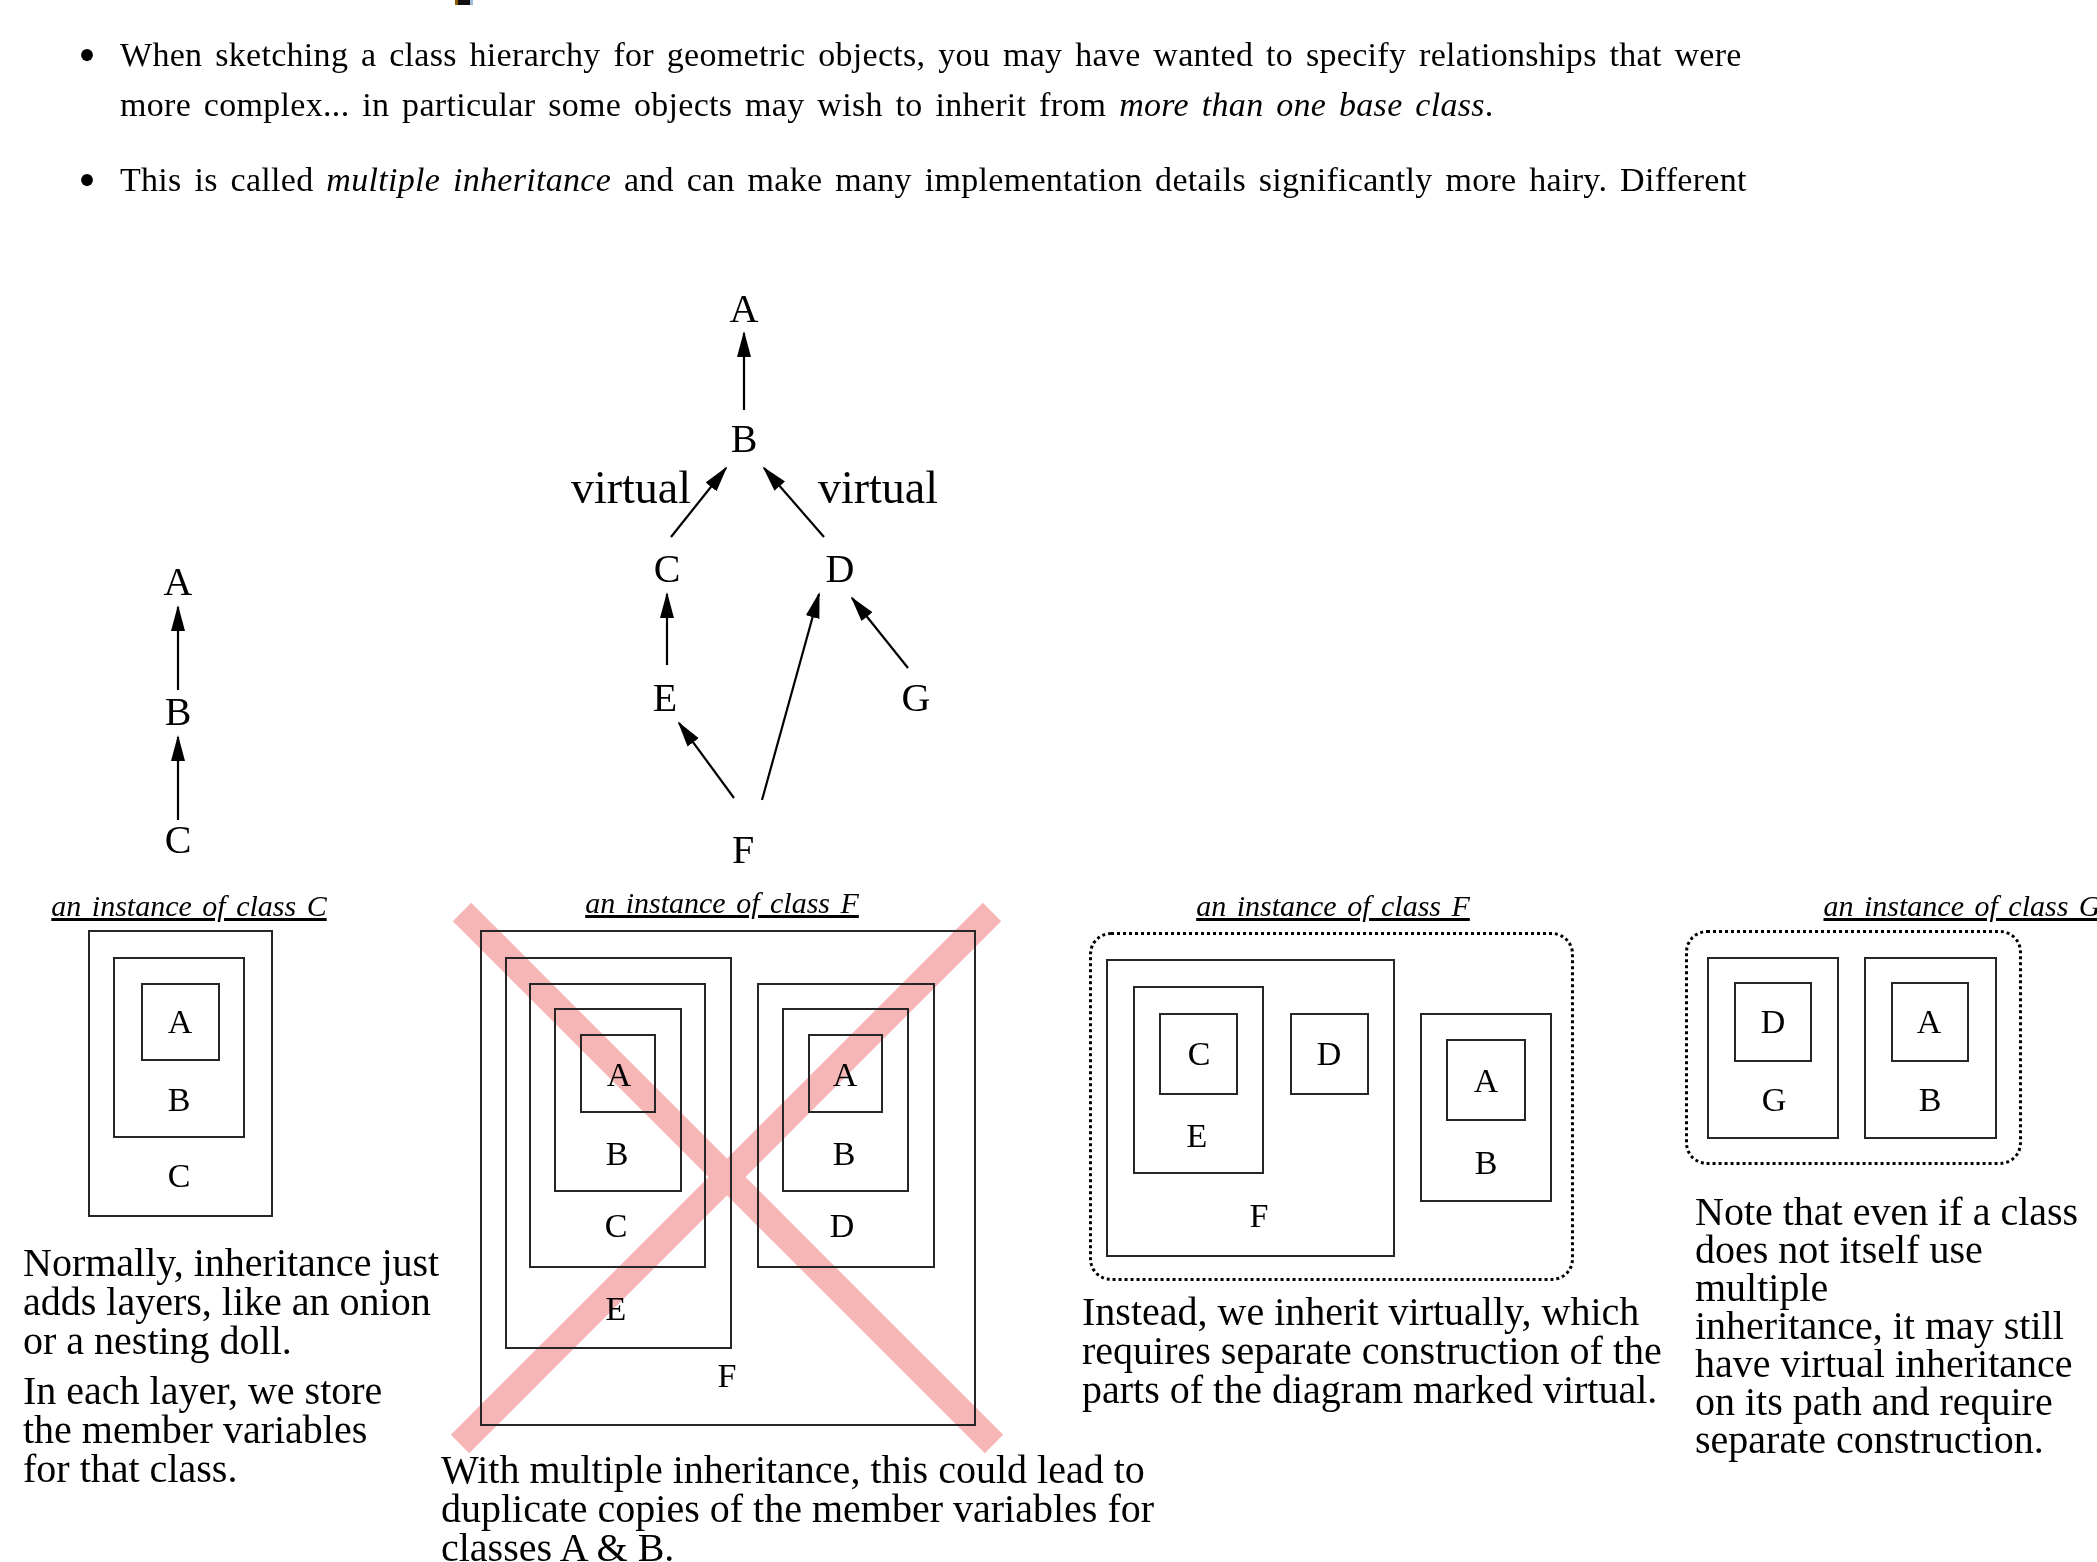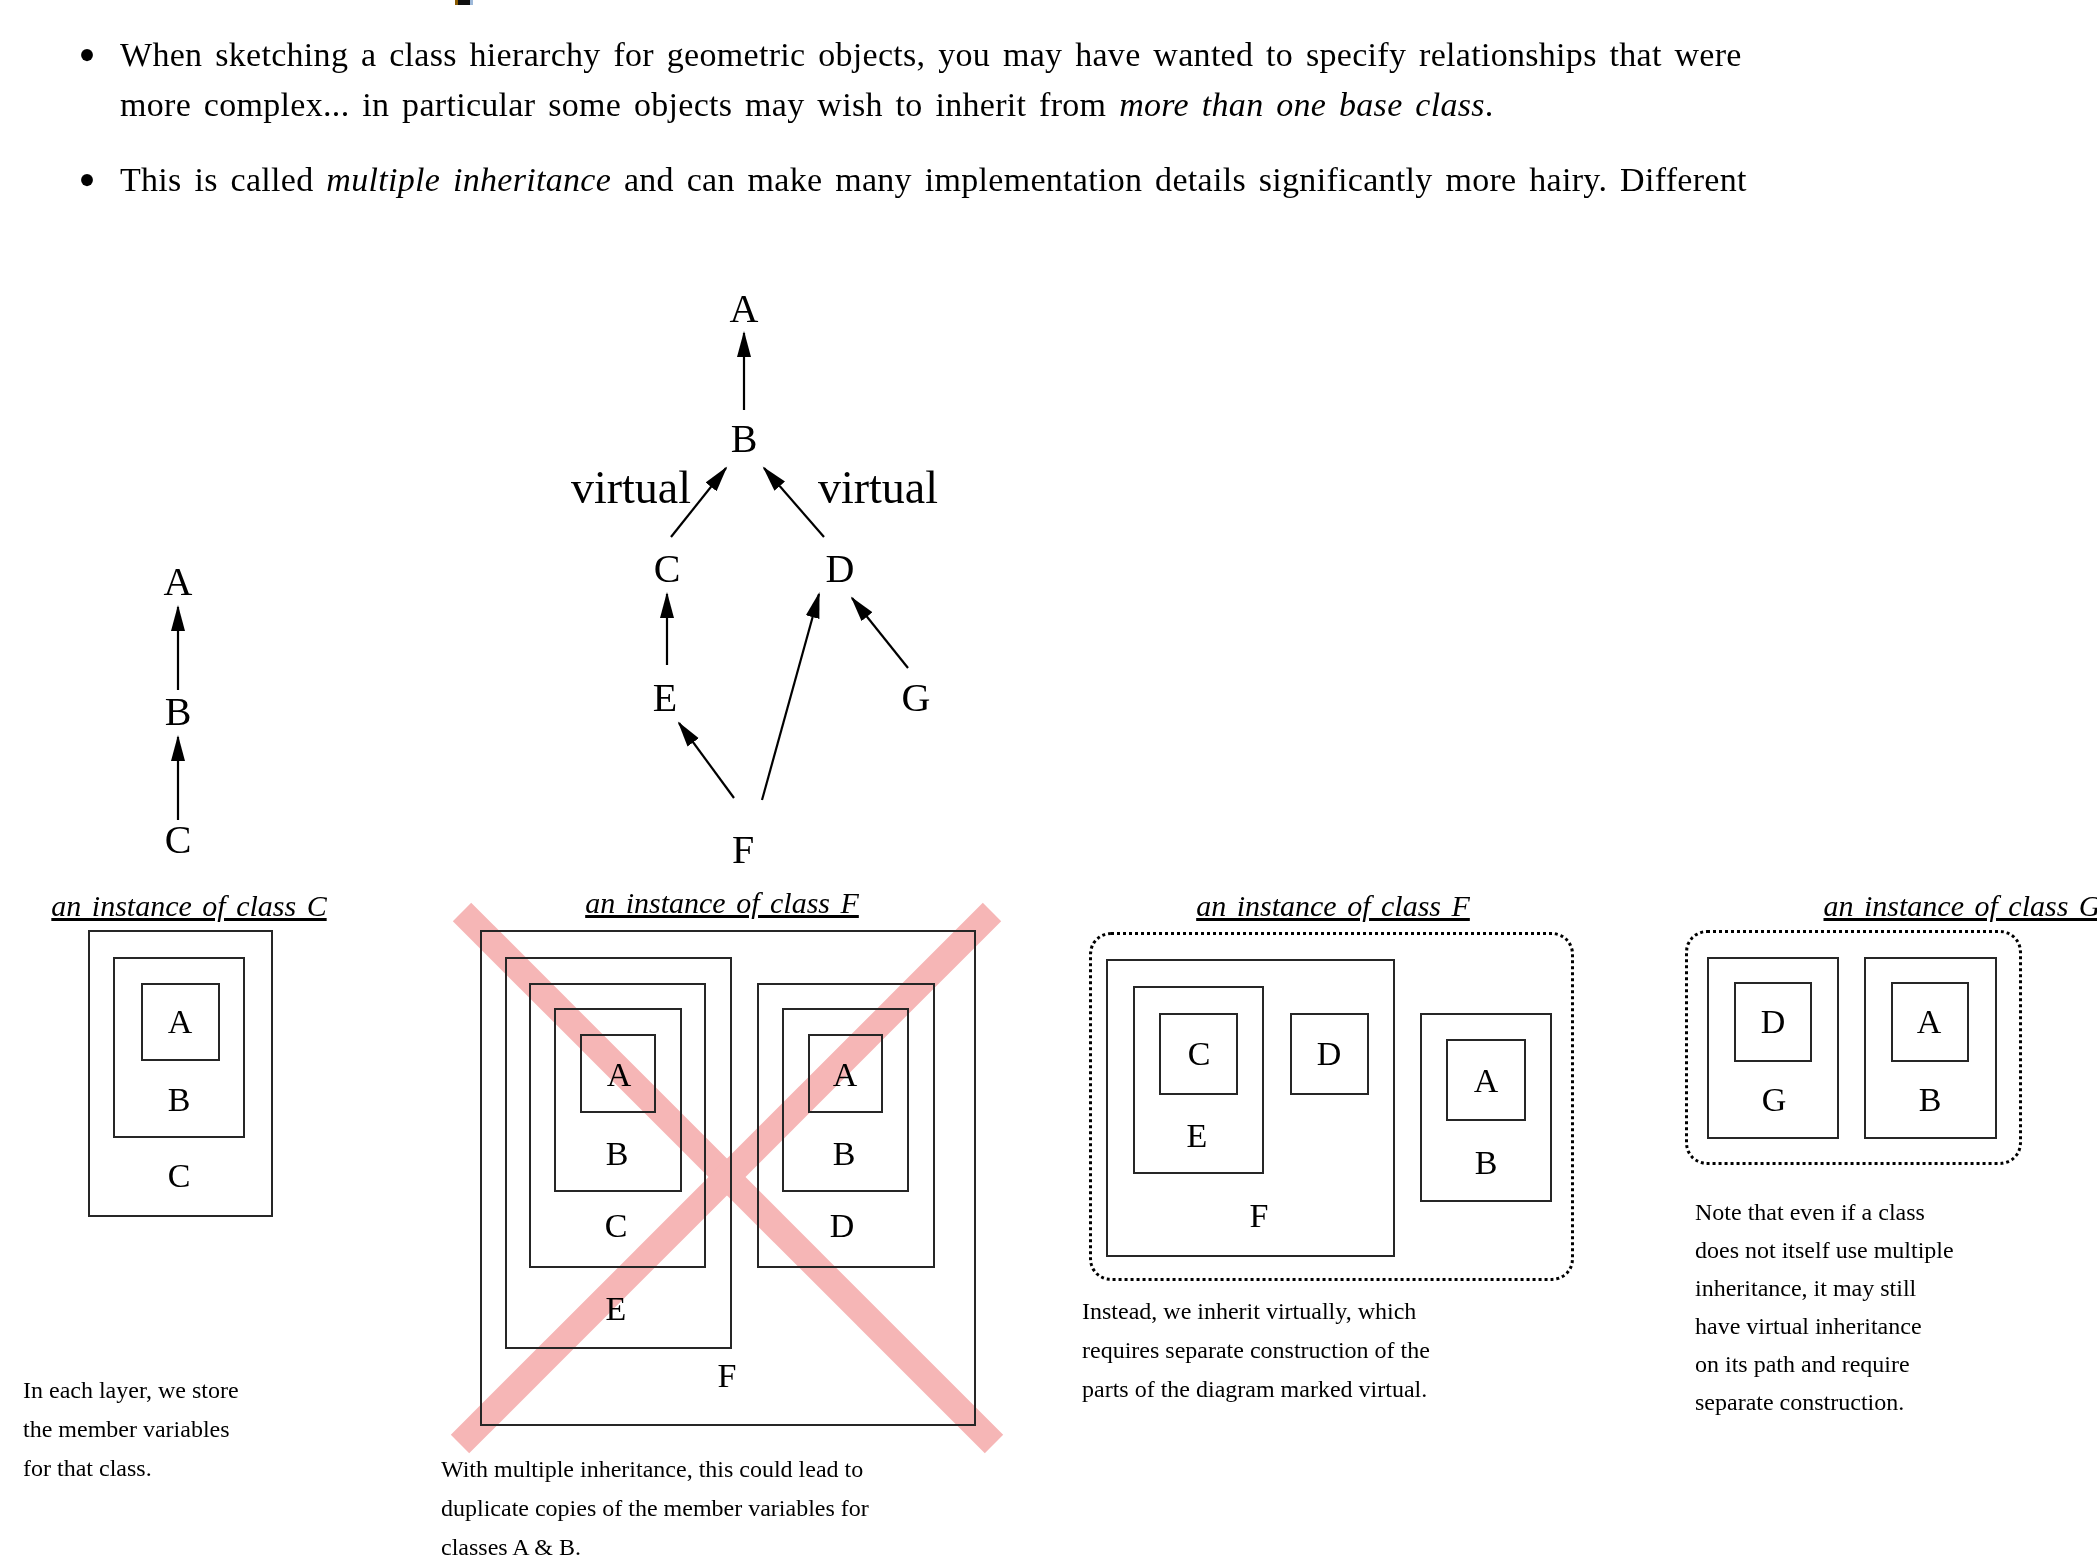--- a/index.html
+++ b/index.html
@@ -11,21 +11,21 @@
   .btext{position:absolute;font-size:34px;line-height:50px;letter-spacing:.3px;word-spacing:4px;}
   .bline{white-space:nowrap;}
   .it{font-style:italic;}
   .node{position:absolute;transform:translate(-50%,-50%);font-size:40px;white-space:nowrap;}
   .vlabel{position:absolute;transform:translate(-50%,-50%);font-size:46px;white-space:nowrap;}
   .box{position:absolute;border:2px solid #262626;box-sizing:border-box;background:transparent;}
   .dottedbox{position:absolute;border:3px dotted #000;border-radius:22px;box-sizing:border-box;background:transparent;}
   .plabel{position:absolute;transform:translate(-50%,-50%);font-size:34px;white-space:nowrap;}
   .caption{position:absolute;transform:translate(-50%,-50%);font-style:italic;font-size:30px;
            word-spacing:3px;white-space:nowrap;text-decoration:underline;}
-  .para{position:absolute;font-size:24px;line-height:39px;white-space:pre-line;}
+  .para{position:absolute;font-size:40px;line-height:39px;white-space:pre-line;}
   svg.layer{position:absolute;left:0;top:0;}
 </style>
 </head>
 <body>
 
 <div class="slide">
 
   <div class="title-frag"></div>
 
   <span class="bdot" style="left:87px;top:55px">•</span>
@@ -82,20 +82,23 @@
   <span class="node" style="left:916px;top:697px">G</span>
   <span class="node" style="left:743px;top:849px">F</span>
 
   <span class="caption" style="left:189px;top:906px">an instance of class C</span>
   <div class="box" style="left:88px;top:930px;width:185px;height:287px"></div>
   <div class="box" style="left:113px;top:957px;width:132px;height:181px"></div>
   <div class="box" style="left:141px;top:983px;width:79px;height:78px"></div>
   <span class="plabel" style="left:180px;top:1022px">A</span>
   <span class="plabel" style="left:179px;top:1100px">B</span>
   <span class="plabel" style="left:179px;top:1176px">C</span>
+  <div class="para" style="left:23px;top:1243px">Normally, inheritance just
+adds layers, like an onion
+or a nesting doll.</div>
   <div class="para" style="left:23px;top:1371px">In each layer, we store
 the member variables
 for that class.</div>
 
   <span class="caption" style="left:722px;top:903px">an instance of class F</span>
   <div class="box" style="left:480px;top:930px;width:496px;height:496px"></div>
   <div class="box" style="left:505px;top:957px;width:227px;height:392px"></div>
   <div class="box" style="left:529px;top:983px;width:177px;height:285px"></div>
   <div class="box" style="left:554px;top:1008px;width:128px;height:184px"></div>
   <div class="box" style="left:580px;top:1034px;width:76px;height:79px"></div>

